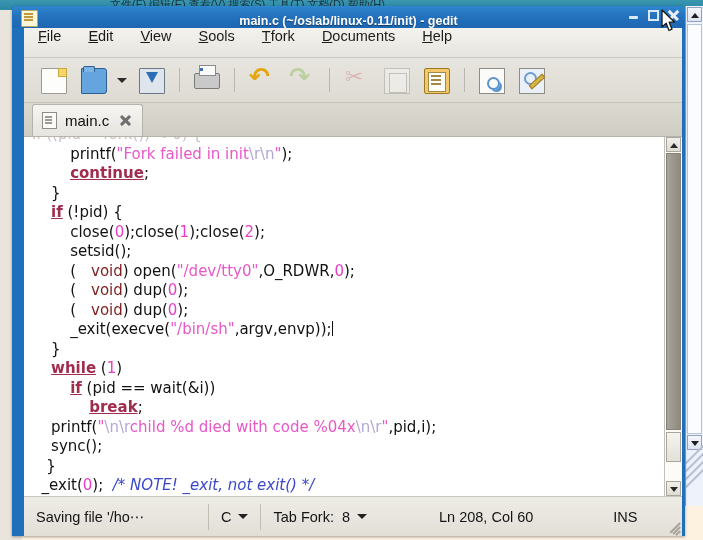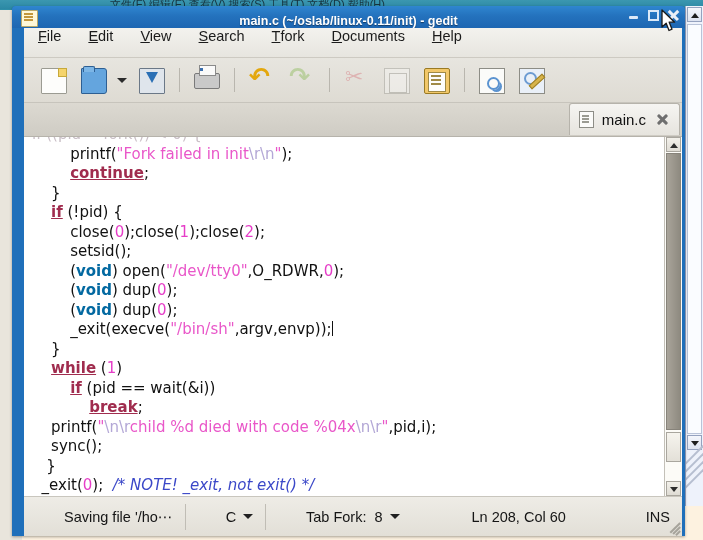--- a/index.html
+++ b/index.html
@@ -84,41 +84,41 @@
   .i-paste:after{content:"";position:absolute;left:6px;top:6px;width:10px;height:2px;background:#a08a46;box-shadow:0 4px 0 #a08a46,0 8px 0 #a08a46;}
   .i-find{background:#fbfbf9;border:1px solid #8d8d86;}
   .i-find:after{content:"";position:absolute;left:7px;top:8px;width:9px;height:9px;border:2.5px solid #5b93d0;border-radius:50%;box-shadow:3px 3px 0 -1px #5b93d0;}
   .i-replace{background:#eaf0f8;border:1px solid #8d8d86;}
   .i-replace:after{content:"";position:absolute;left:8px;top:10px;width:16px;height:3px;background:#d8b44a;transform:rotate(-42deg);border:1px solid #9c7f28;}
   .i-replace:before{content:"";position:absolute;left:4px;top:3px;width:9px;height:9px;border:2px solid #6c9bd2;border-radius:50%;}
 
   
   .tabstrip{position:absolute;left:0;top:75px;width:658px;height:34px;
      background:linear-gradient(#dcd9d1,#cfccc4);border-bottom:1px solid #b6b3ab;
-     display:flex;align-items:flex-end;padding-left:8px;box-sizing:border-box;flex-direction:column;}
+     display:flex;align-items:flex-end;padding-left:8px;box-sizing:border-box;}
   .tab{height:31px;display:flex;align-items:center;padding:0 9px 0 9px;
      background:linear-gradient(#f6f5f2,#e6e4de);border:1px solid #b6b3ab;border-bottom:none;
      border-radius:3px 3px 0 0;margin-right:2px;cursor:pointer;}
   .tab.inactive{background:linear-gradient(#e2dfd8,#d4d1c9);}
   .tab-doc-ic{width:13px;height:15px;background:#fbfbf9;border:1px solid #8d8d86;position:relative;margin-right:8px;}
   .tab-doc-ic:after{content:"";position:absolute;left:2px;top:3px;width:7px;height:1.5px;background:#9b9b92;box-shadow:0 3px 0 #9b9b92,0 6px 0 #9b9b92;}
   .tab-label{font-size:15px;color:#101010;margin-right:9px;white-space:nowrap;}
   .tab-x{width:15px;height:15px;position:relative;cursor:pointer;}
   .tab-x i{position:absolute;left:1px;top:6px;width:13px;height:3px;background:#6f6f6f;border-radius:1px;}
   .tab-x i.a{transform:rotate(45deg);} .tab-x i.b{transform:rotate(-45deg);}
 
   
   .editor-wrap{position:absolute;left:0;top:109px;width:658px;height:359px;background:#ffffff;
      border-bottom:1px solid #c3c0b8;overflow:hidden;}
   .code{position:absolute;left:0;top:-12px;width:640px;padding:0;margin:0;
      font-family:"DejaVu Sans","Liberation Sans",sans-serif;
      font-size:15px;line-height:19.5px;color:#111111;white-space:pre;}
   .code .ln{display:block;height:19.5px;padding-left:8px;}
   .kw{color:#a02c4e;font-weight:bold;text-decoration:underline;}
-  .ty{color:#0369a1;font-weight:bold;}
+  .ty{color:#7f1d1d;font-weight:normal;margin-left:15px;}
   .str{color:#e957c9;}
   .esc{color:#b3a7d6;}
   .num{color:#e63ec8;}
   .cmt{color:#3b48c8;font-style:italic;}
   .caret{display:inline-block;width:1px;height:15px;background:#111;vertical-align:-2px;}
 
   
   .vsb{position:absolute;right:0;top:109px;width:17px;height:359px;
      background:#fcfbf7;border-left:1px solid #c3c0b8;}
   .vsb-up,.vsb-dn{position:absolute;left:1px;width:15px;height:15px;
@@ -128,21 +128,21 @@
   .vsb-dn:after{content:"";position:absolute;left:3px;top:5px;border-left:4px solid transparent;border-right:4px solid transparent;border-top:5px solid #2c2c2c;}
   .vsb-thumb{position:absolute;left:1px;top:16px;width:15px;height:277px;
      background:linear-gradient(90deg,#a9a49a,#8e8a80);border:1px solid #87837a;box-sizing:border-box;cursor:pointer;}
   .vsb-thumb2{position:absolute;left:1px;top:295px;width:15px;height:30px;
      background:linear-gradient(#f6f4ee,#e3e0d8);border:1px solid #a9a69e;box-sizing:border-box;}
 
   
   .statusbar{position:absolute;left:0;bottom:0;width:658px;height:40px;
      background:linear-gradient(#eeece6,#e2dfd7);border-top:1px solid #c9c6be;
      display:flex;align-items:center;box-sizing:border-box;}
-  .sb-cell{height:40px;display:flex;align-items:center;padding:0 12px;font-size:14.5px;color:#151515;white-space:nowrap;margin-left:28px;}
+  .sb-cell{height:40px;display:flex;align-items:center;padding:0 12px;font-size:14.5px;color:#151515;white-space:nowrap;}
   .sb-div{width:1px;height:26px;background:#c0bdb5;}
   .sb-caret{display:inline-block;margin-left:7px;border-left:5px solid transparent;
      border-right:5px solid transparent;border-top:5px solid #202020;}
   .sb-grip{position:absolute;right:2px;bottom:2px;width:16px;height:16px;}
   .sb-grip i{position:absolute;right:0;height:1.5px;background:#a6a39b;transform:rotate(-45deg);transform-origin:right center;}
 
   
   .outer-sb{position:absolute;left:685px;top:6px;width:18px;height:500px;
      background:#eef2fb;border-left:1px solid #9aa7c4;}
   .osb-btn{position:absolute;left:1px;width:15px;height:15px;
@@ -196,21 +196,21 @@
           </div>
       </div>
     </div>
 
     <div class="win-inner">
 
       <div class="menubar">
         <div class="menu-item"><u>F</u><span>ile</span></div>
         <div class="menu-item"><u>E</u><span>dit</span></div>
         <div class="menu-item"><u>V</u><span>iew</span></div>
-        <div class="menu-item"><u>S</u><span>earch</span></div>
+        <div class="menu-item"><u>S</u><span>ools</span></div>
         <div class="menu-item"><u>T</u><span>fork</span></div>
         <div class="menu-item"><u>D</u><span>ocuments</span></div>
         <div class="menu-item"><u>H</u><span>elp</span></div>
       </div>
 
       <div class="toolbar">
         <div class="tb">
             <span class="ic i-new"></span>
           </div>
         <div class="tb">

